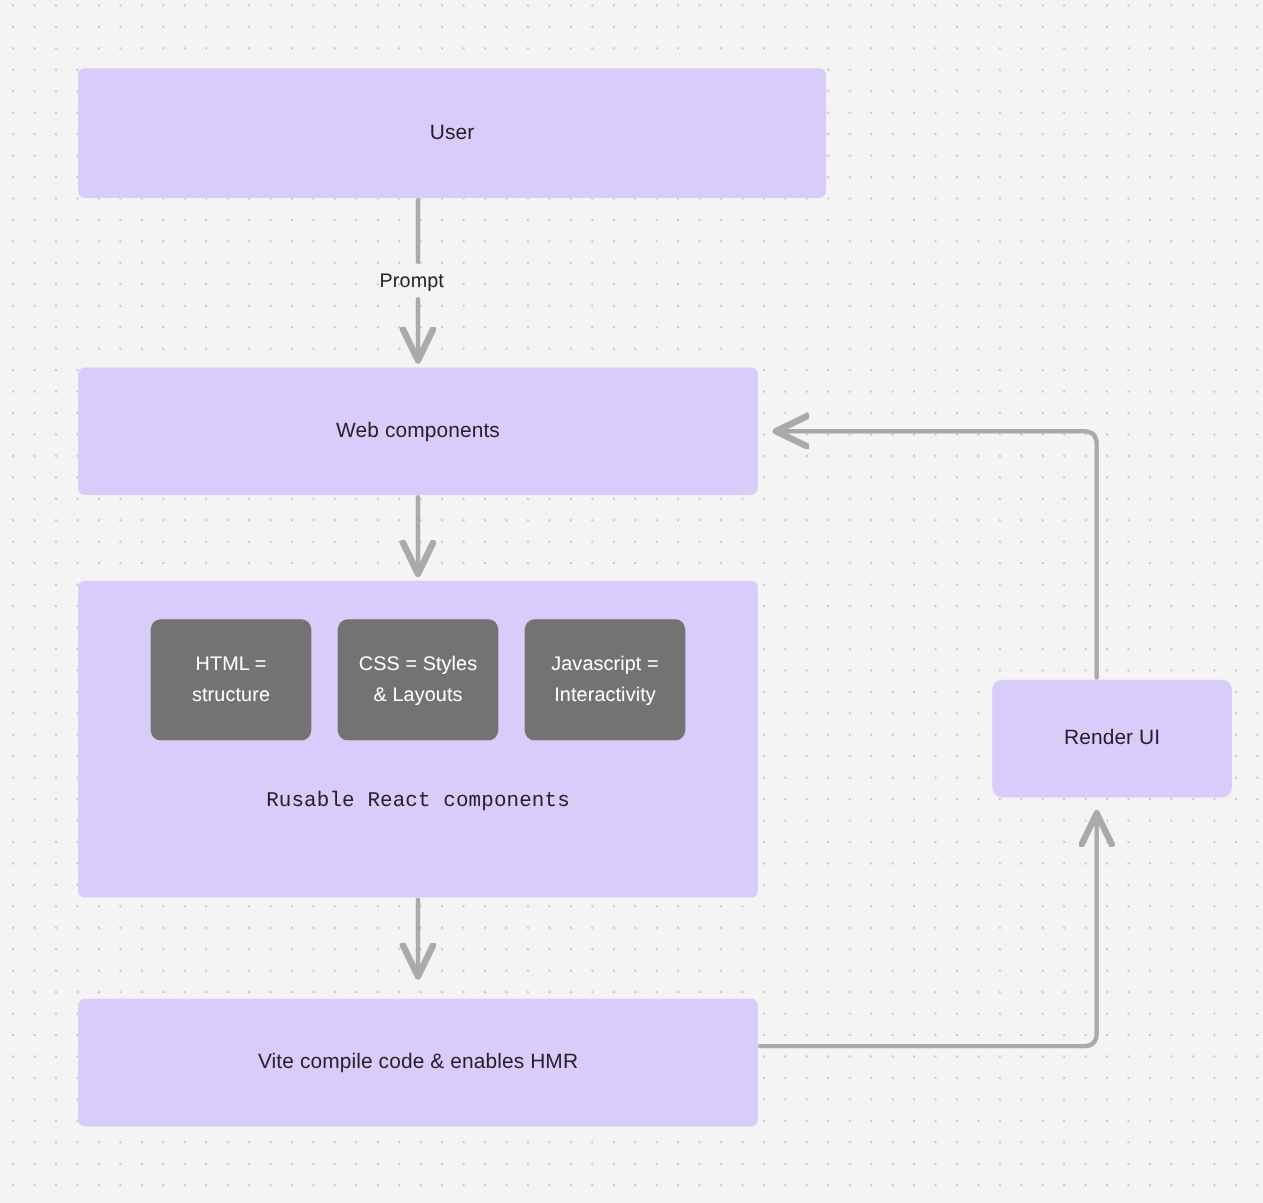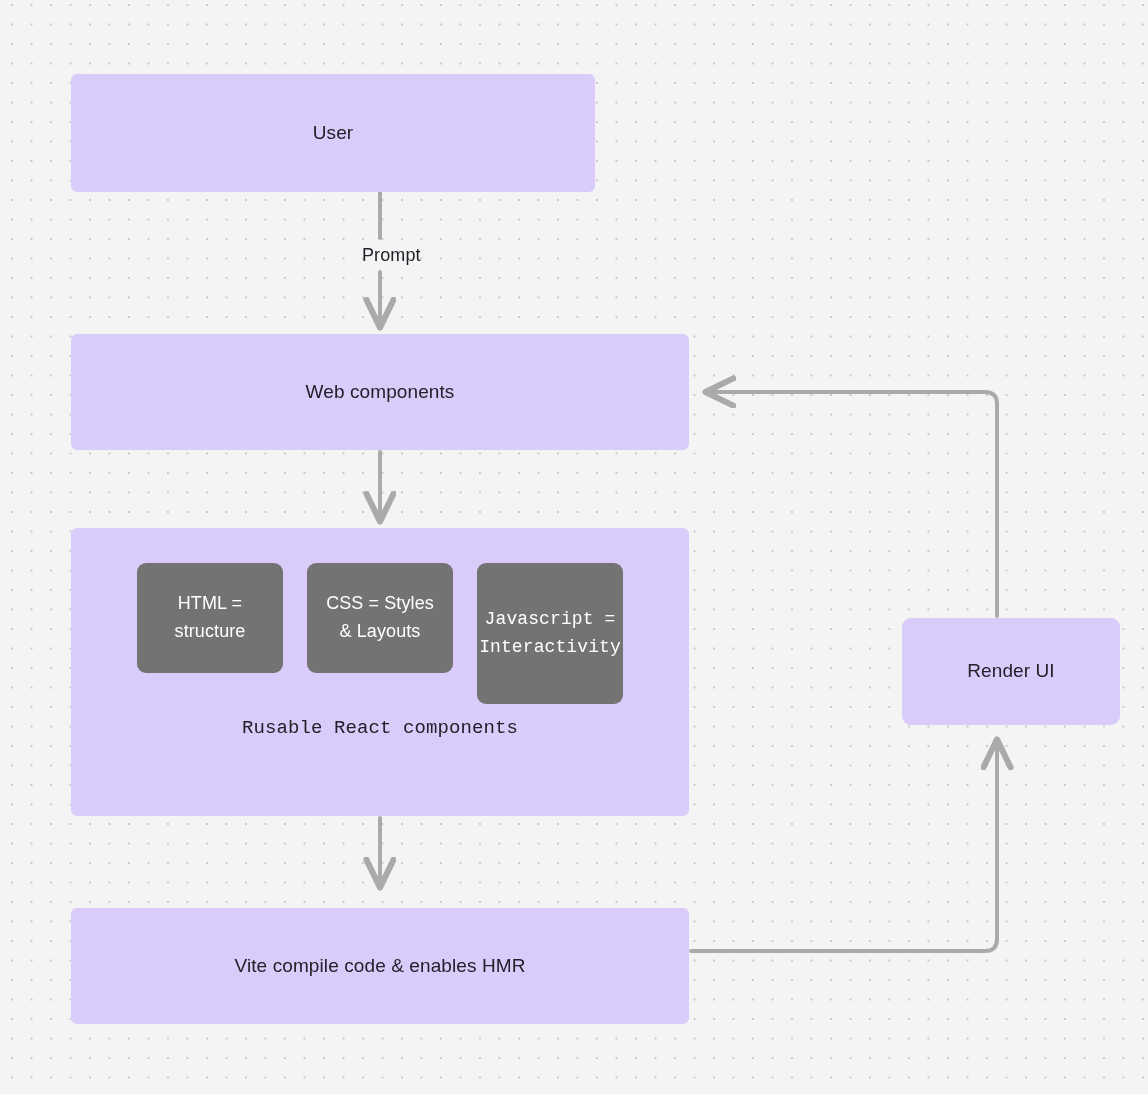--- a/index.html
+++ b/index.html
@@ -44,31 +44,31 @@
 
   .node-solid {
     background: #737373;
     color: #ffffff;
     border-radius: 9px;
     font-size: 18px;
     line-height: 1.55;
   }
 
   
-  #node-user        { left: 71px;  top: 62px;  width: 524px; height: 118px; margin-top: 12px; }
+  #node-user        { left: 71px;  top: 62px;  width: 680px; height: 118px; }
   #node-webapp      { left: 71px;  top: 334px; width: 618px; height: 116px; }
   #group-components { left: 71px;  top: 528px; width: 618px; height: 288px; }
   #node-vite        { left: 71px;  top: 894px; width: 618px; height: 116px; margin-top: 14px; }
   #node-render      { left: 902px; top: 618px; width: 218px; height: 107px; border-radius: 9px; }
 
   
   #group-components { display: block; }
   #node-html { left: 66px;  top: 35px; width: 146px; height: 110px; }
   #node-css  { left: 236px; top: 35px; width: 146px; height: 110px; }
-  #node-js   { left: 406px; top: 35px; width: 146px; height: 141px; font-family: Liberation Mono, monospace; }
+  #node-js   { left: 406px; top: 35px; width: 146px; height: 110px; }
   .comp-caption {
     position: absolute;
     left: 0;
     top: 188px;
     width: 618px;
     text-align: center;
     font-size: 19px;
     color: #232129;
     letter-spacing: 0.1px;
     font-family: Liberation Mono, monospace;
@@ -85,21 +85,21 @@
 
   .edge-label {
     position: absolute;
     font-size: 18px;
     color: #232129;
     background: transparent;
     letter-spacing: 0.1px;
     white-space: nowrap;
   }
   #label-prompt {
-    left: 362px;
+    left: 345px;
     top: 245px;
   }
 </style>
 </head>
 <body>
 
 <div id="canvas">
 
   <svg id="wires" viewBox="0 0 1148 1094" width="1148" height="1094">
     <defs>

